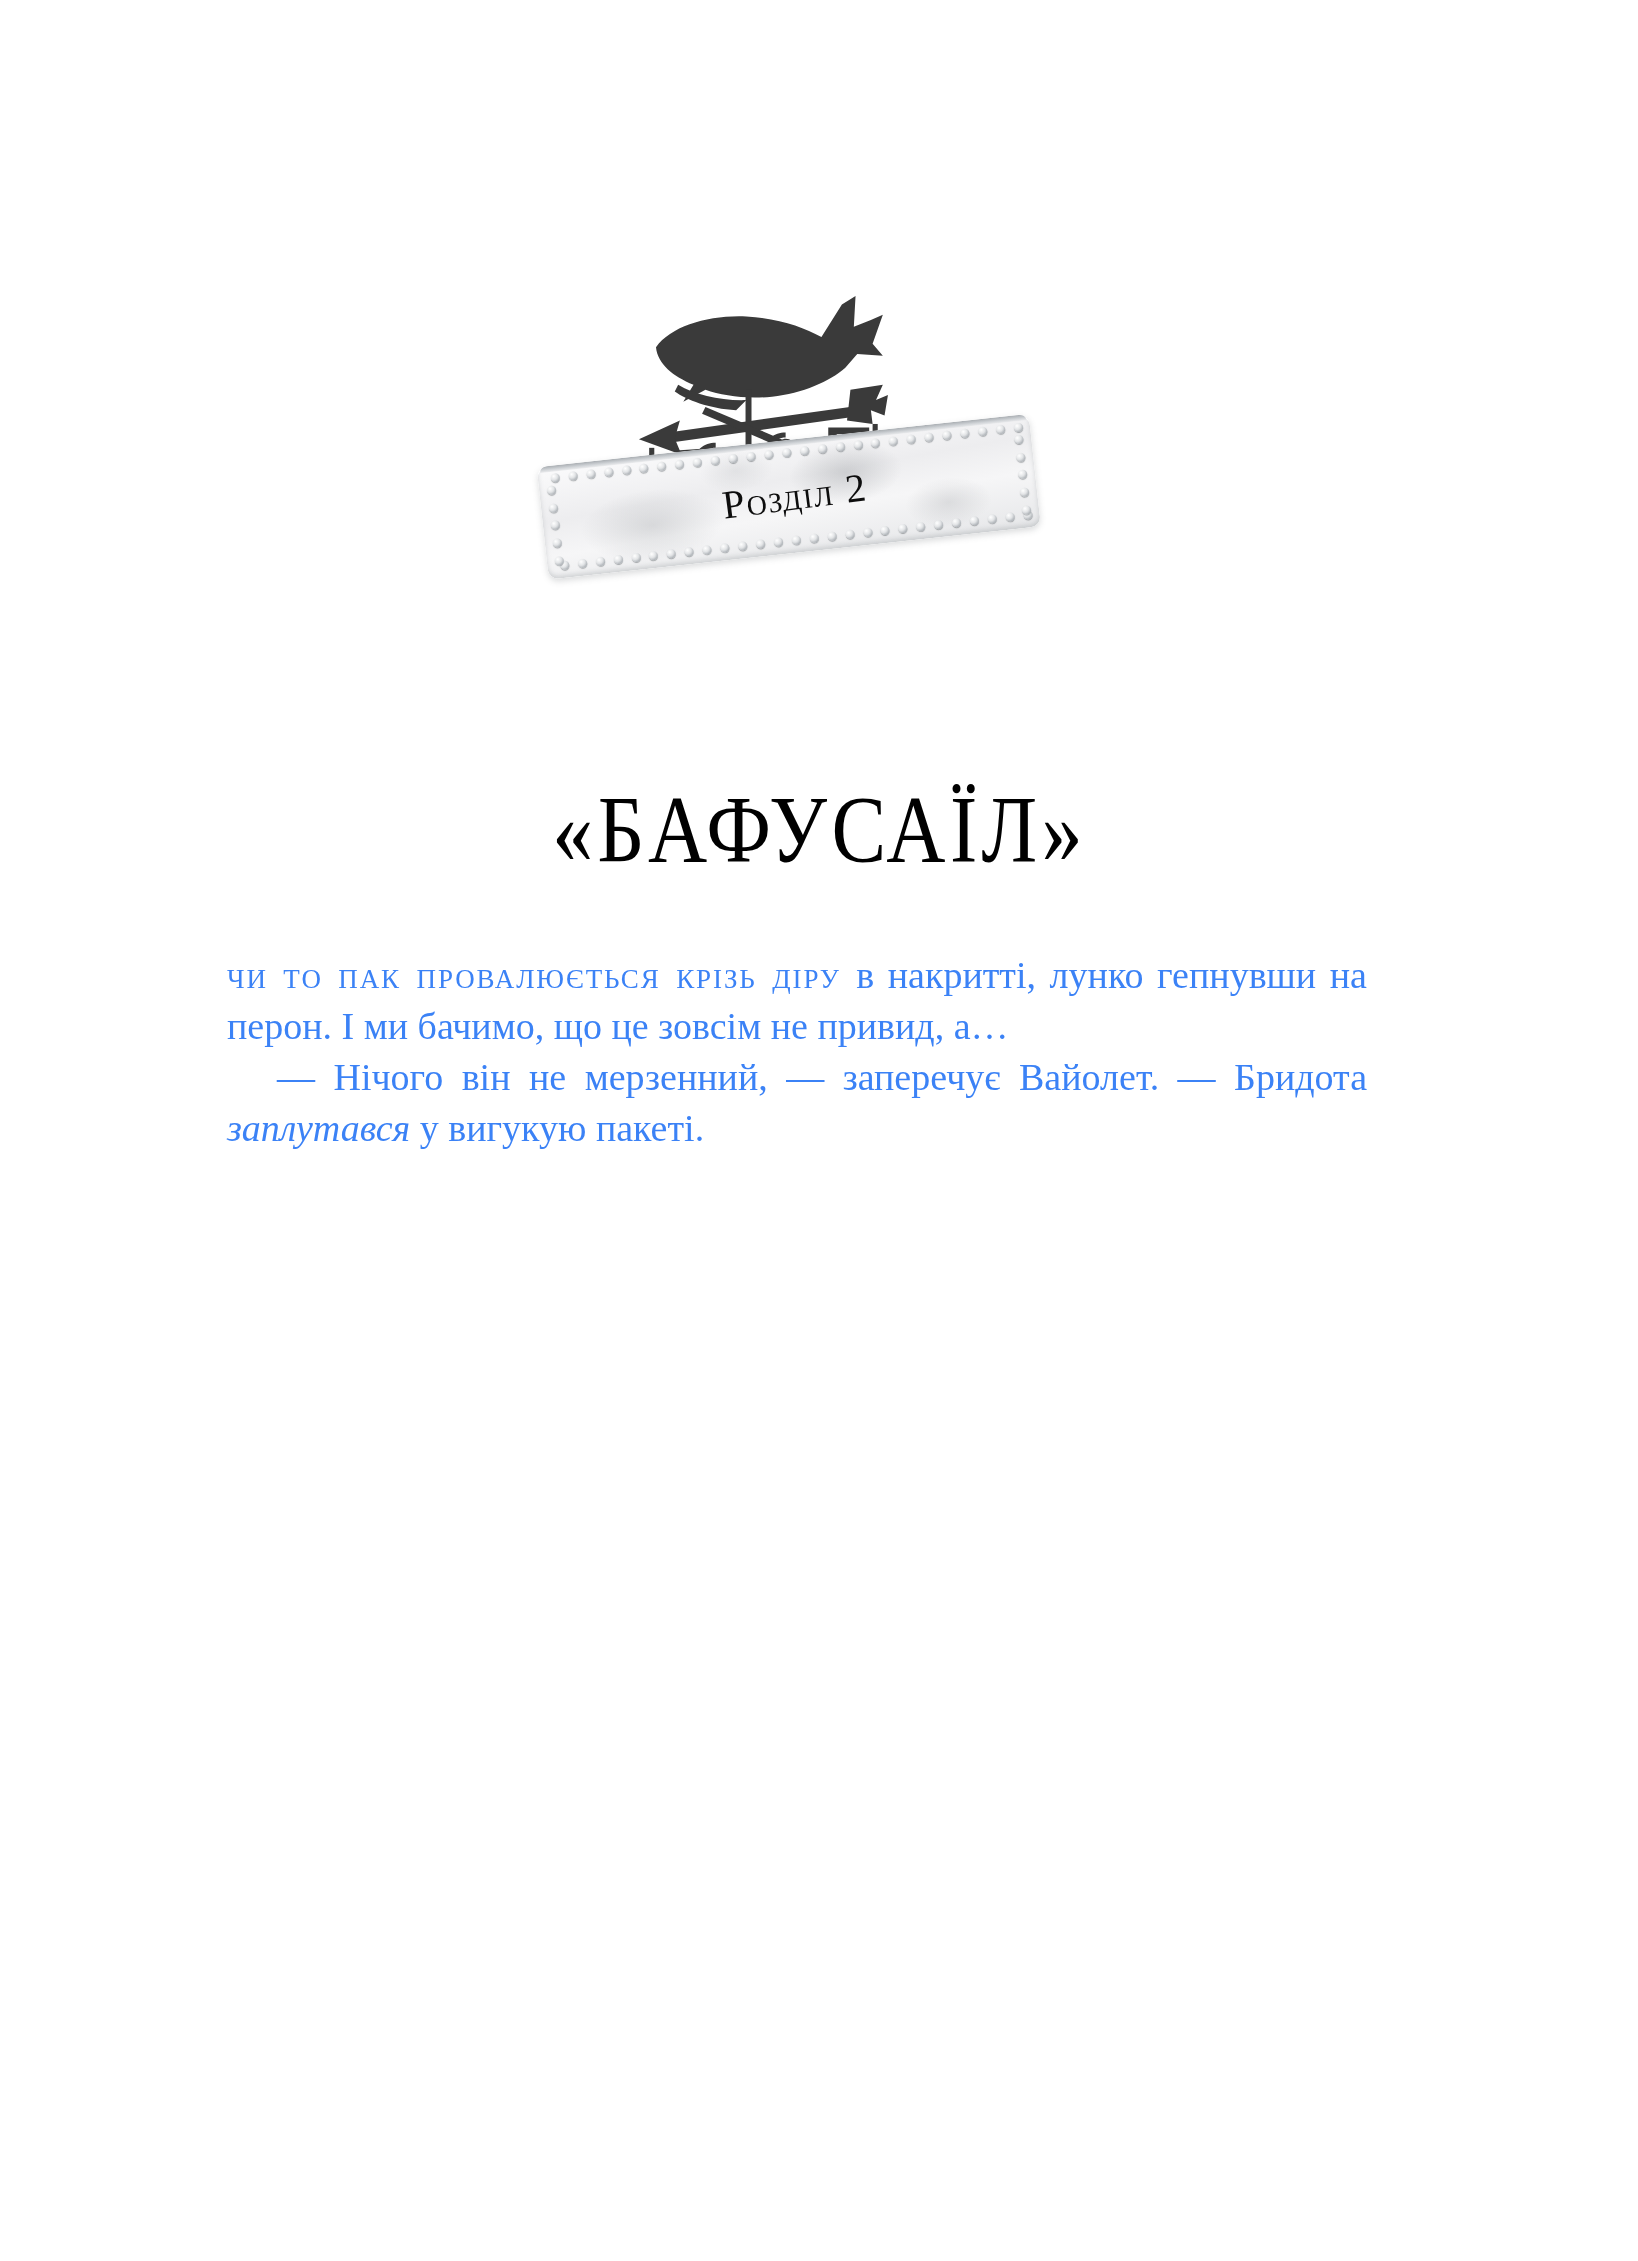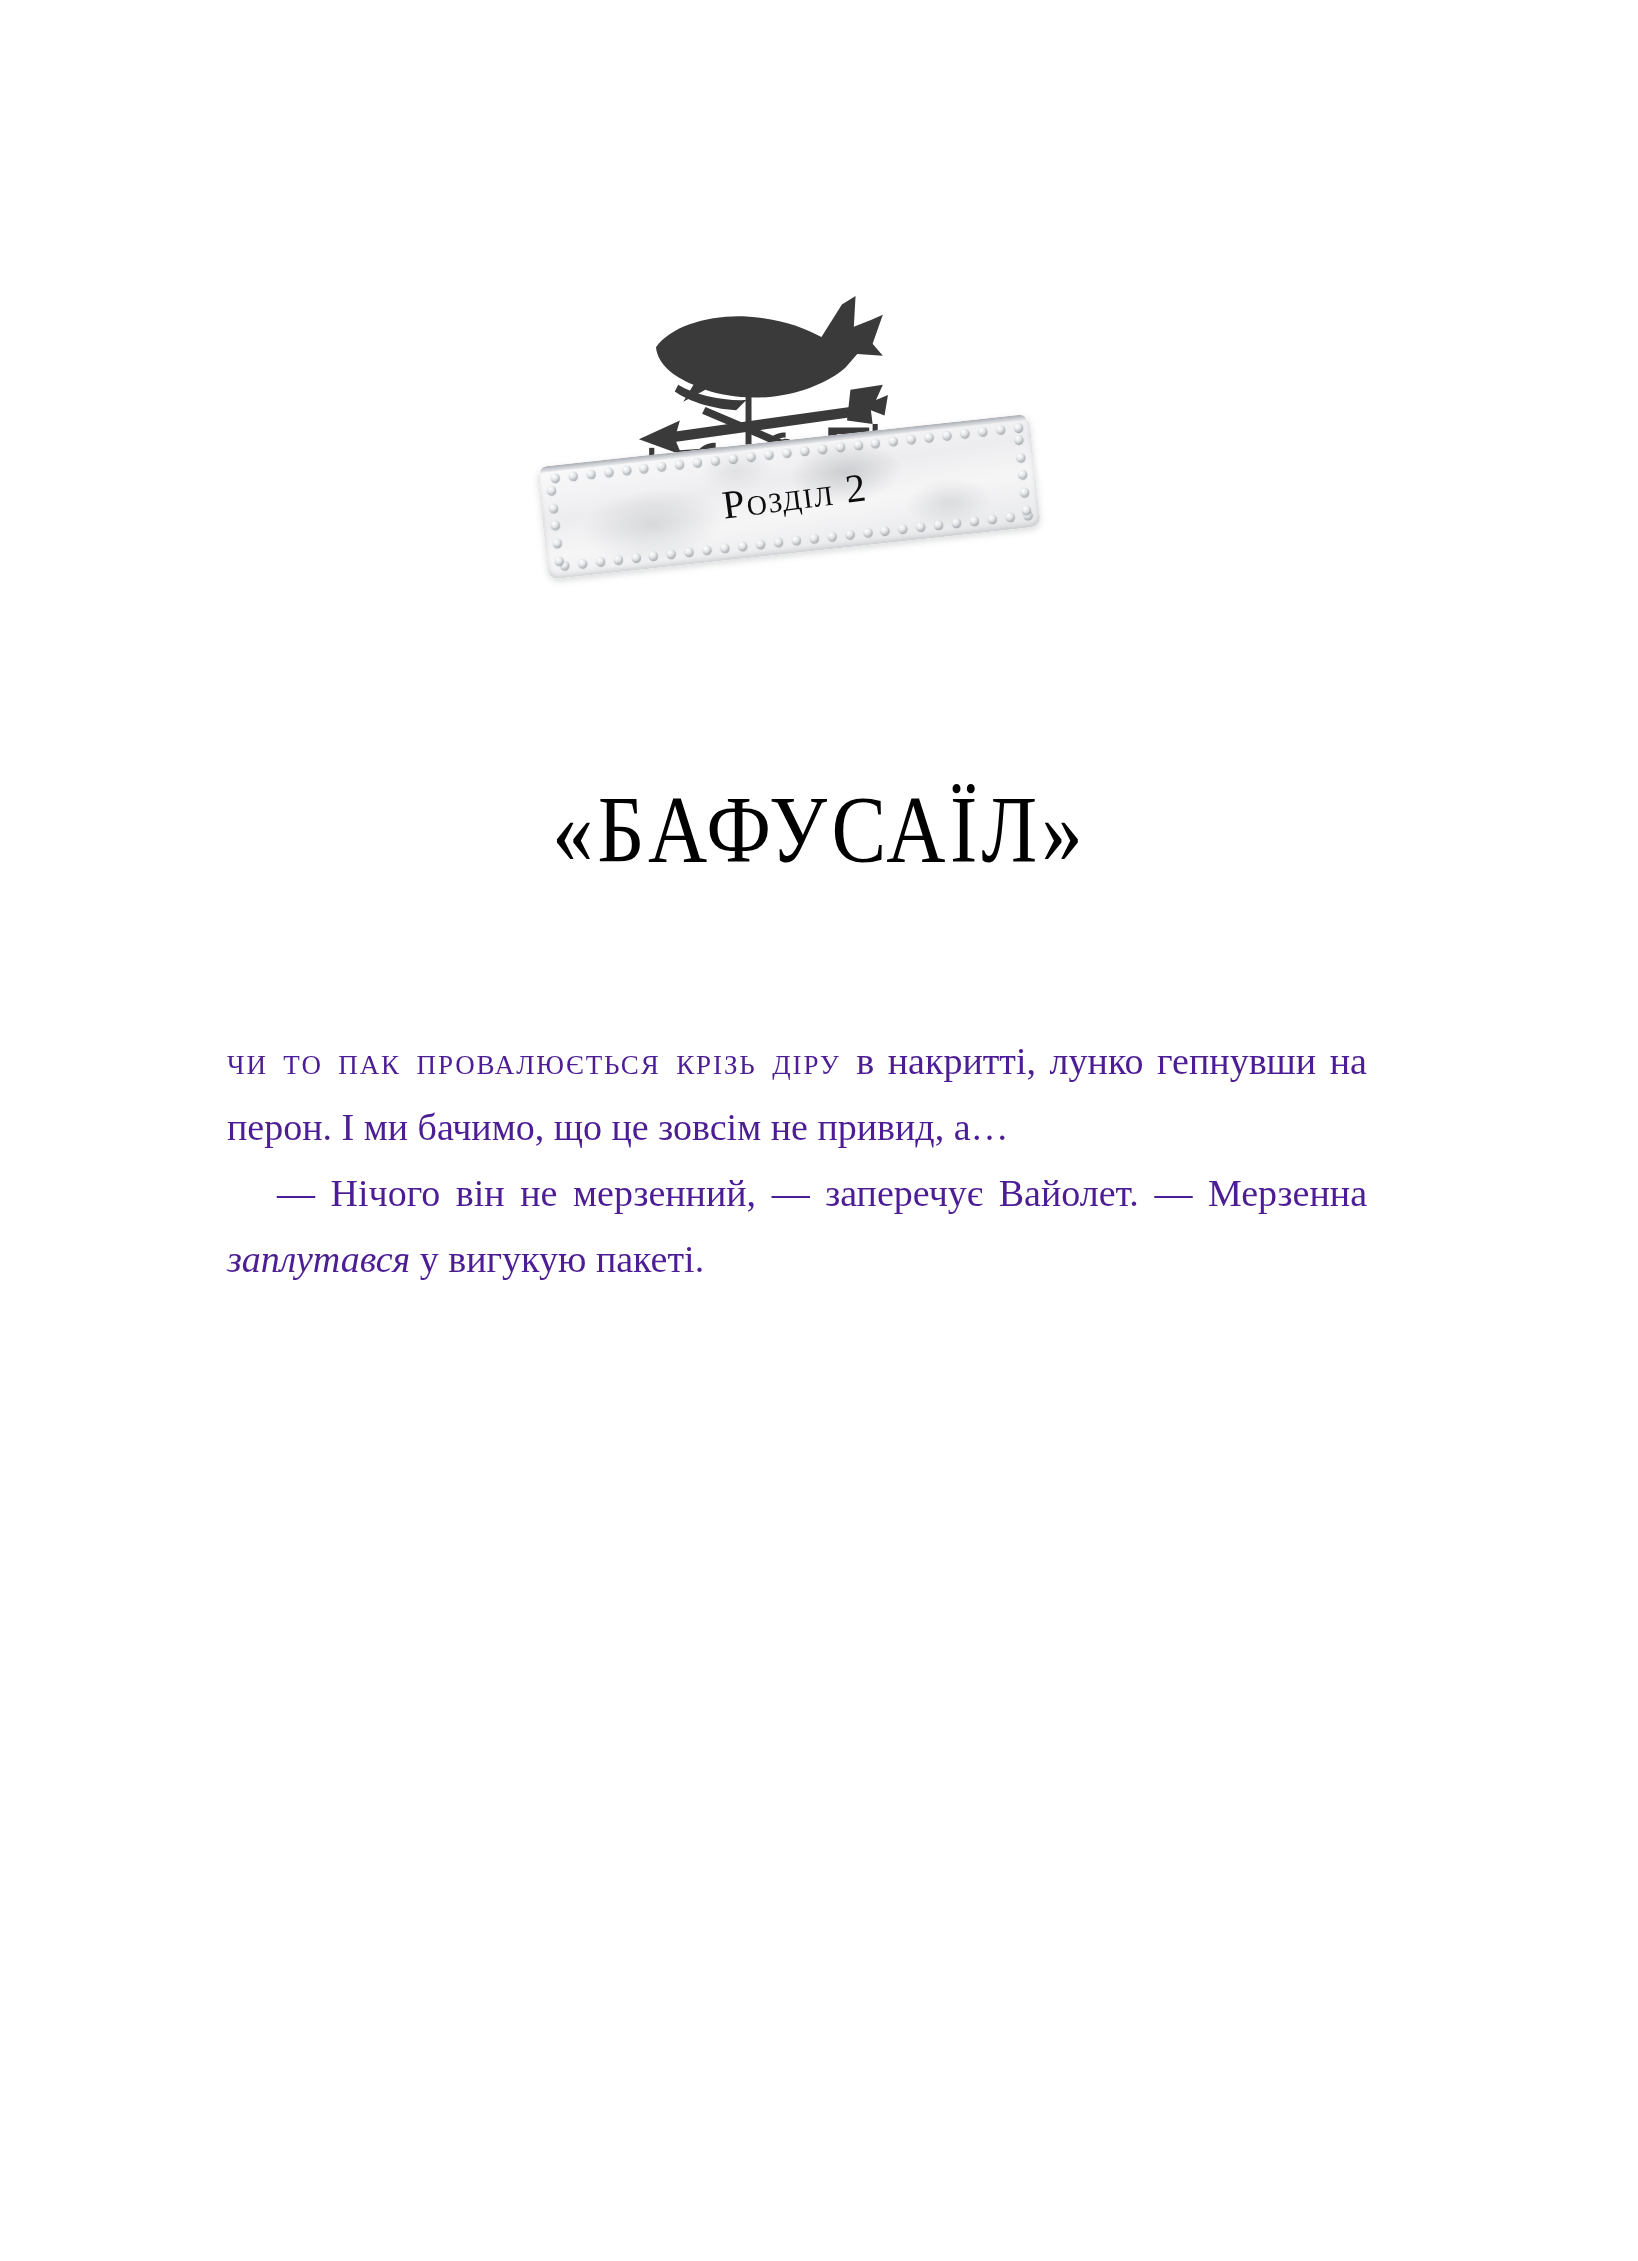--- a/index.html
+++ b/index.html
@@ -131,25 +131,25 @@
     letter-spacing: 4.3px;
     color: #000000;
     transform: scaleY(1.16);
     transform-origin: center top;
   }
 
   
   .body-text {
     position: absolute;
     left: 227px;
-    top: 1028px;
+    top: 950px;
     width: 1140px;
     font-size: 38px;
-    line-height: 66px;
-    color: #4c1d95;
+    line-height: 51px;
+    color: #3b82f6;
     text-align: justify;
     text-justify: inter-word;
     hyphens: manual;
   }
 
   .body-text p {
     margin: 0;
   }
 
   .body-text p.indent {
@@ -310,18 +310,18 @@
         <div class="plate-label">Розділ 2</div>
       </div>
     </div>
 
   </div>
 
   <h1 class="chapter-title">«БАФУСАЇЛ»</h1>
 
   <div class="body-text" id="body-text">
       <p><span class="smallcaps-lead">ЧИ ТО ПАК ПРОВАЛЮЄТЬСЯ КРІЗЬ ДІРУ </span><span>в накритті, лунко гепнувши на перон. І ми бачимо, що це зовсім не привид, а…</span></p>
-      <p class="indent"><span>— Нічого він не мерзенний, — заперечує Вайолет. — Мерзенна </span><span class="em">заплутався</span><span> у вигукую пакеті.</span></p>
+      <p class="indent"><span>— Нічого він не мерзенний, — заперечує Вайолет. — Бридота </span><span class="em">заплутався</span><span> у вигукую пакеті.</span></p>
     </div>
 
 
 </div>
 
 
 </body></html>

